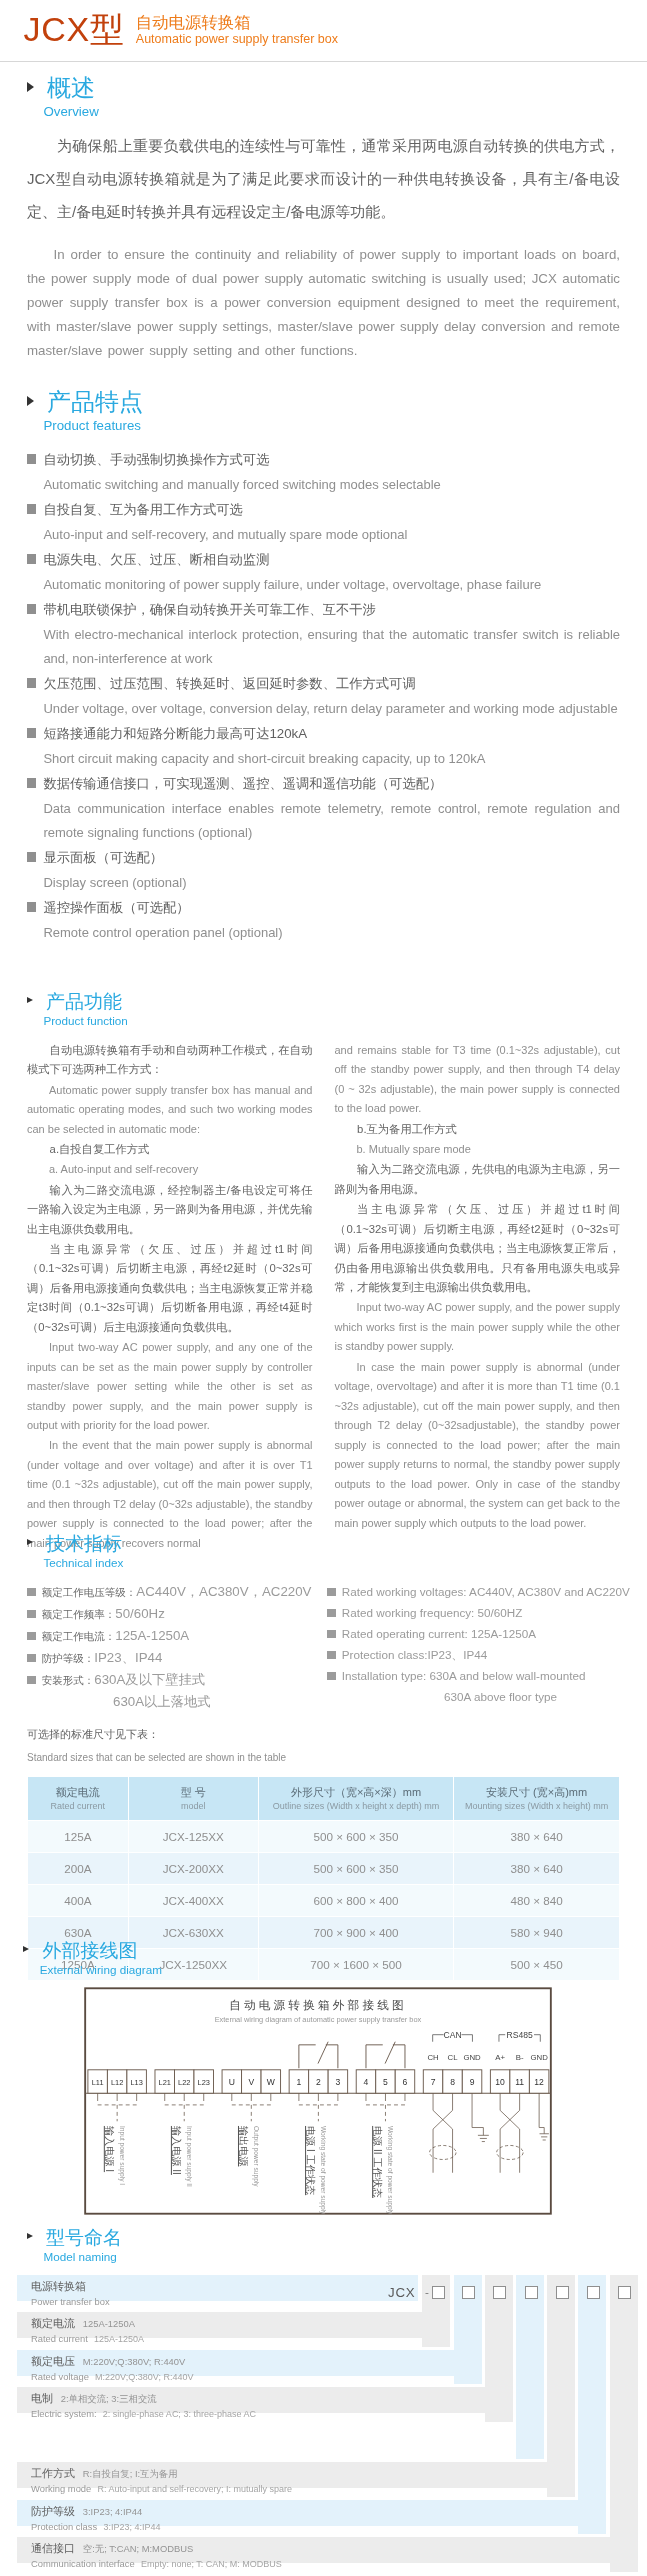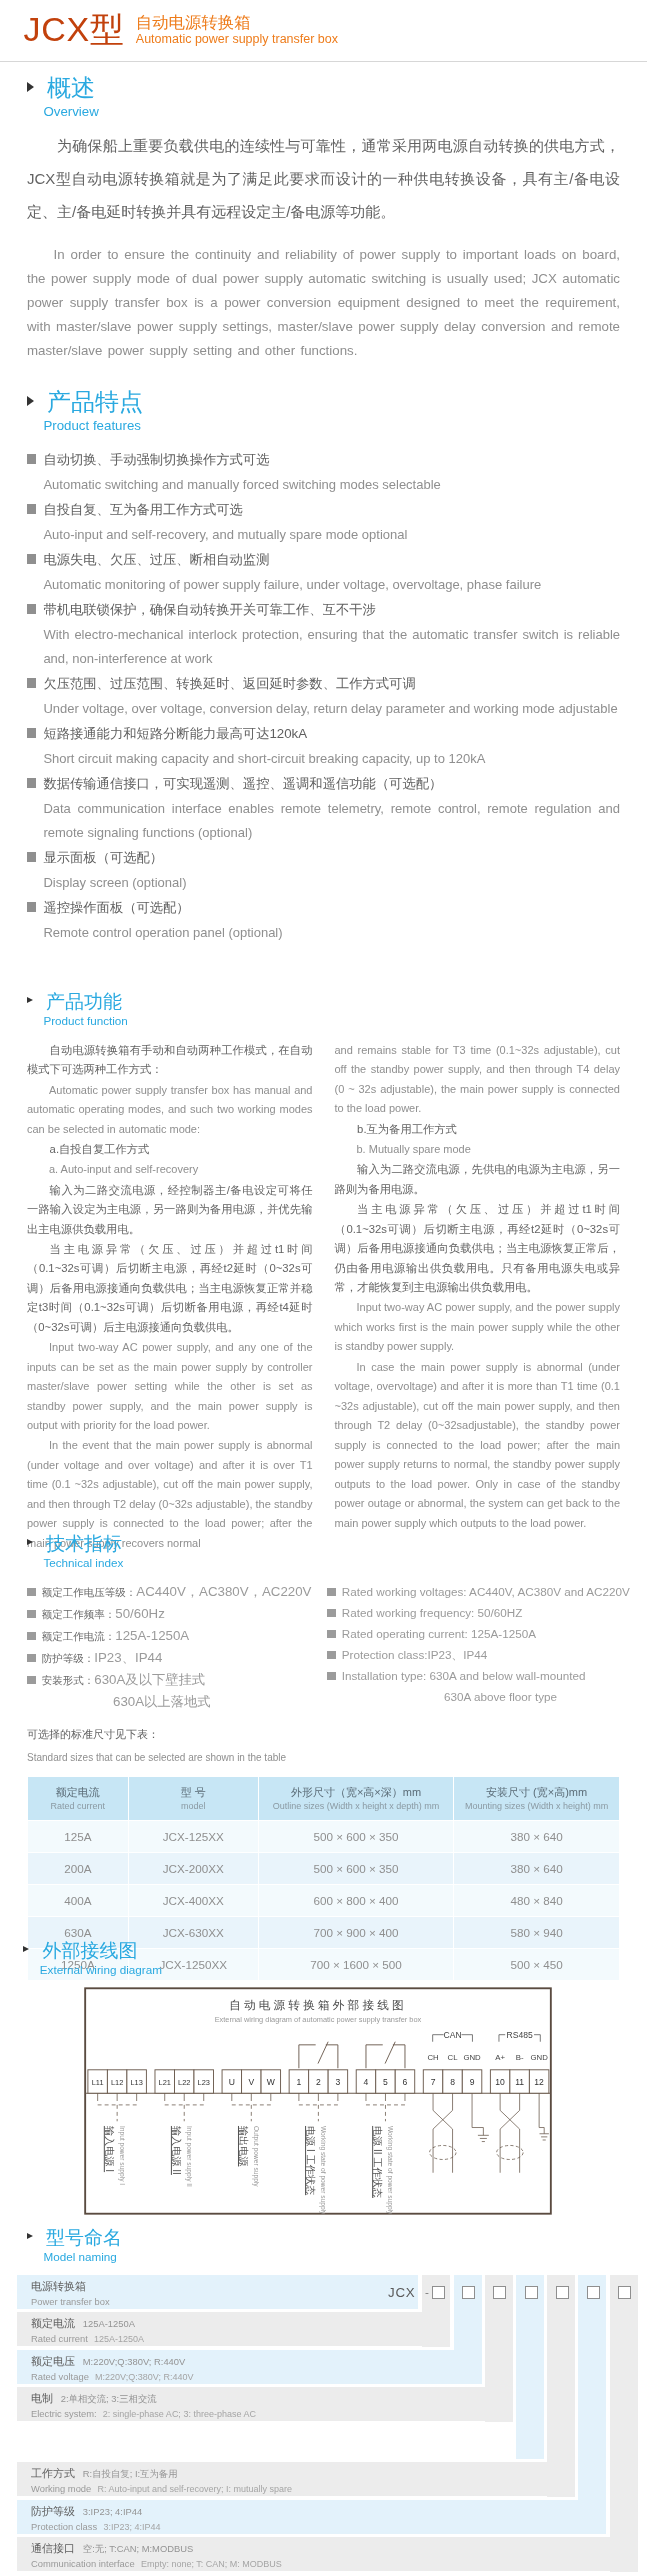--- a/index.html
+++ b/index.html
@@ -71,21 +71,21 @@
   
   .sec-wiring{position:absolute;top:1939px;left:23.4px;width:601px;}
   .wsvg{display:block;margin:9.4px 0 0 61px;}
 
   
   .sec-naming{position:absolute;top:2226px;left:0;width:648px;}
   .naming-head{margin-left:27px;}
   .ladder{position:relative;height:304px;margin-top:11px;}
   .strip{position:absolute;top:0;width:28px;}
   .s-g{background:#ececec;} .s-b{background:#e3f2fb;}
-  .band{position:absolute;left:17px;height:34px;box-sizing:border-box;padding:3.1px 0 0 14px;}
+  .band{position:absolute;left:17px;height:26px;box-sizing:border-box;padding:3.1px 0 0 14px;}
   .b-b{background:#e3f2fb;} .b-g{background:#ececec;}
   .l-cn{font-size:11px;color:#5f5f5f;line-height:15.6px;}
   .l-val{font-size:9.4px;color:#949494;margin-left:7.8px;}
   .l-en{font-size:9.4px;color:#9a9a9a;line-height:13.3px;}
   .l-enval{font-size:9px;color:#a5a5a5;margin-left:6.2px;}
   .jcx{position:absolute;left:388px;top:9.4px;font-size:13.3px;color:#5a5a5a;letter-spacing:0.8px;}
   .mdash{position:absolute;top:10px;font-size:11.7px;color:#7b7b7b;}
   .mbox{position:absolute;top:11px;width:11px;height:11px;border:1.6px solid #8f8f8f;background:#fff;}
 </style>
 </head>

